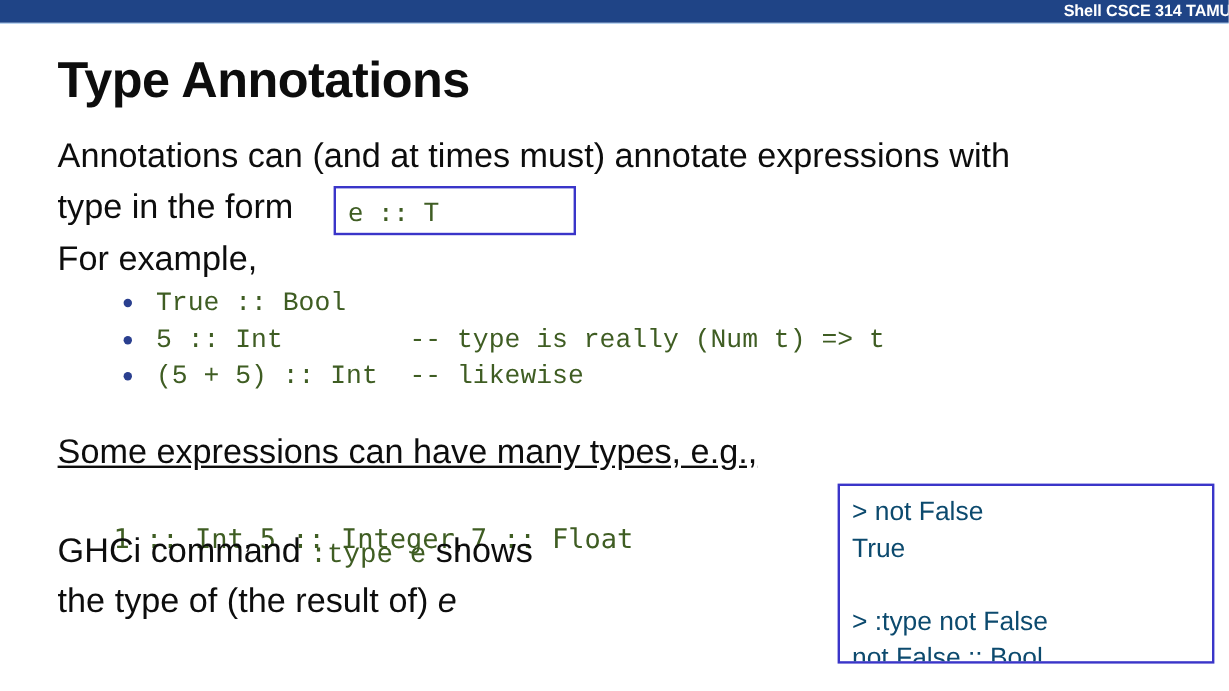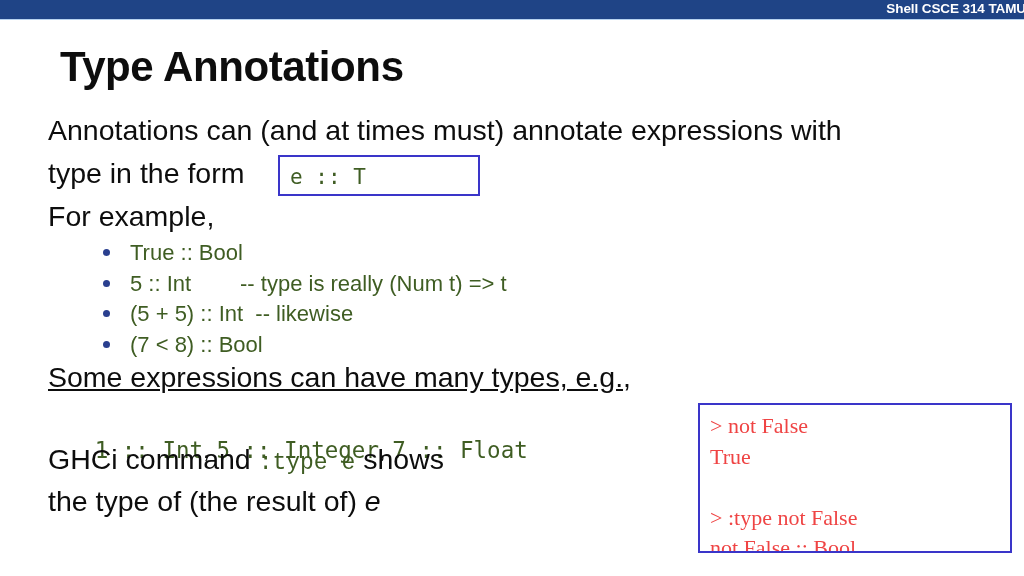--- a/index.html
+++ b/index.html
@@ -53,21 +53,20 @@
   
   .slide-title {
     position: absolute;
     left: 48px;
     top: 43px;
     font-size: 42px;
     font-weight: bold;
     color: #0d0d0d;
     letter-spacing: -0.4px;
     white-space: nowrap;
-    margin-left: 12px;
   }
   
   .body-line {
     position: absolute;
     left: 48px;
     font-size: 28.5px;
     color: #0d0d0d;
     white-space: nowrap;
     line-height: 1.0;
   }
@@ -119,21 +118,21 @@
   .bullet-dot {
     position: absolute;
     left: 0px;
     top: 11px;
     width: 7px;
     height: 7px;
     border-radius: 50%;
     background: #2a3f8f;
   }
   .bullet-code {
-    font-family: Liberation Sans, sans-serif;
+    font-family: Liberation Mono, monospace;
     font-size: 22px;
     color: #3f5d23;
     white-space: pre;
     line-height: 30.5px;
   }
   
   .multi-line {
     position: absolute;
     left: 68px;
     top: 408px;
@@ -160,24 +159,24 @@
     height: 150px;
     border: 2px solid #3a35c9;
     box-sizing: border-box;
     background: #ffffff;
     overflow: hidden;
   }
   .console-text {
     position: absolute;
     left: 10px;
     top: 6px;
-    font-family: Liberation Serif, serif;
+    font-family: Liberation Sans, sans-serif;
     font-size: 22px;
     line-height: 30.5px;
-    color: #ef4444;
+    color: #0c4a6e;
     white-space: pre;
   }
   
   .page-number {
     position: absolute;
     right: 15px;
     bottom: 2px;
     font-family: "Liberation Serif", serif;
     font-size: 17px;
     color: #000000;
@@ -211,24 +210,20 @@
       <span class="bullet-code">True :: Bool</span>
     </div>
     <div class="bullet-row">
       <span class="bullet-dot"></span>
       <span class="bullet-code">5 :: Int        -- type is really (Num t) =&gt; t</span>
     </div>
     <div class="bullet-row">
       <span class="bullet-dot"></span>
       <span class="bullet-code">(5 + 5) :: Int  -- likewise</span>
     </div>
-    <div class="bullet-row">
-      <span class="bullet-dot"></span>
-      <span class="bullet-code">(7 &lt; 8) :: Bool</span>
-    </div>
   </div>
 
   <div class="body-line line-some">Some expressions can have many types, e.g.,</div>
 
   <div class="multi-line">
     <span class="code">1 :: Int</span><span>, </span><span class="code">5 :: Integer</span><span>, </span><span class="code">7 :: Float</span>
   </div>
 
   <div class="body-line line-ghci"><span>GHCi command</span>&nbsp;<span class="ghci-inline">:type e</span>&nbsp;<span>shows</span></div>
 

